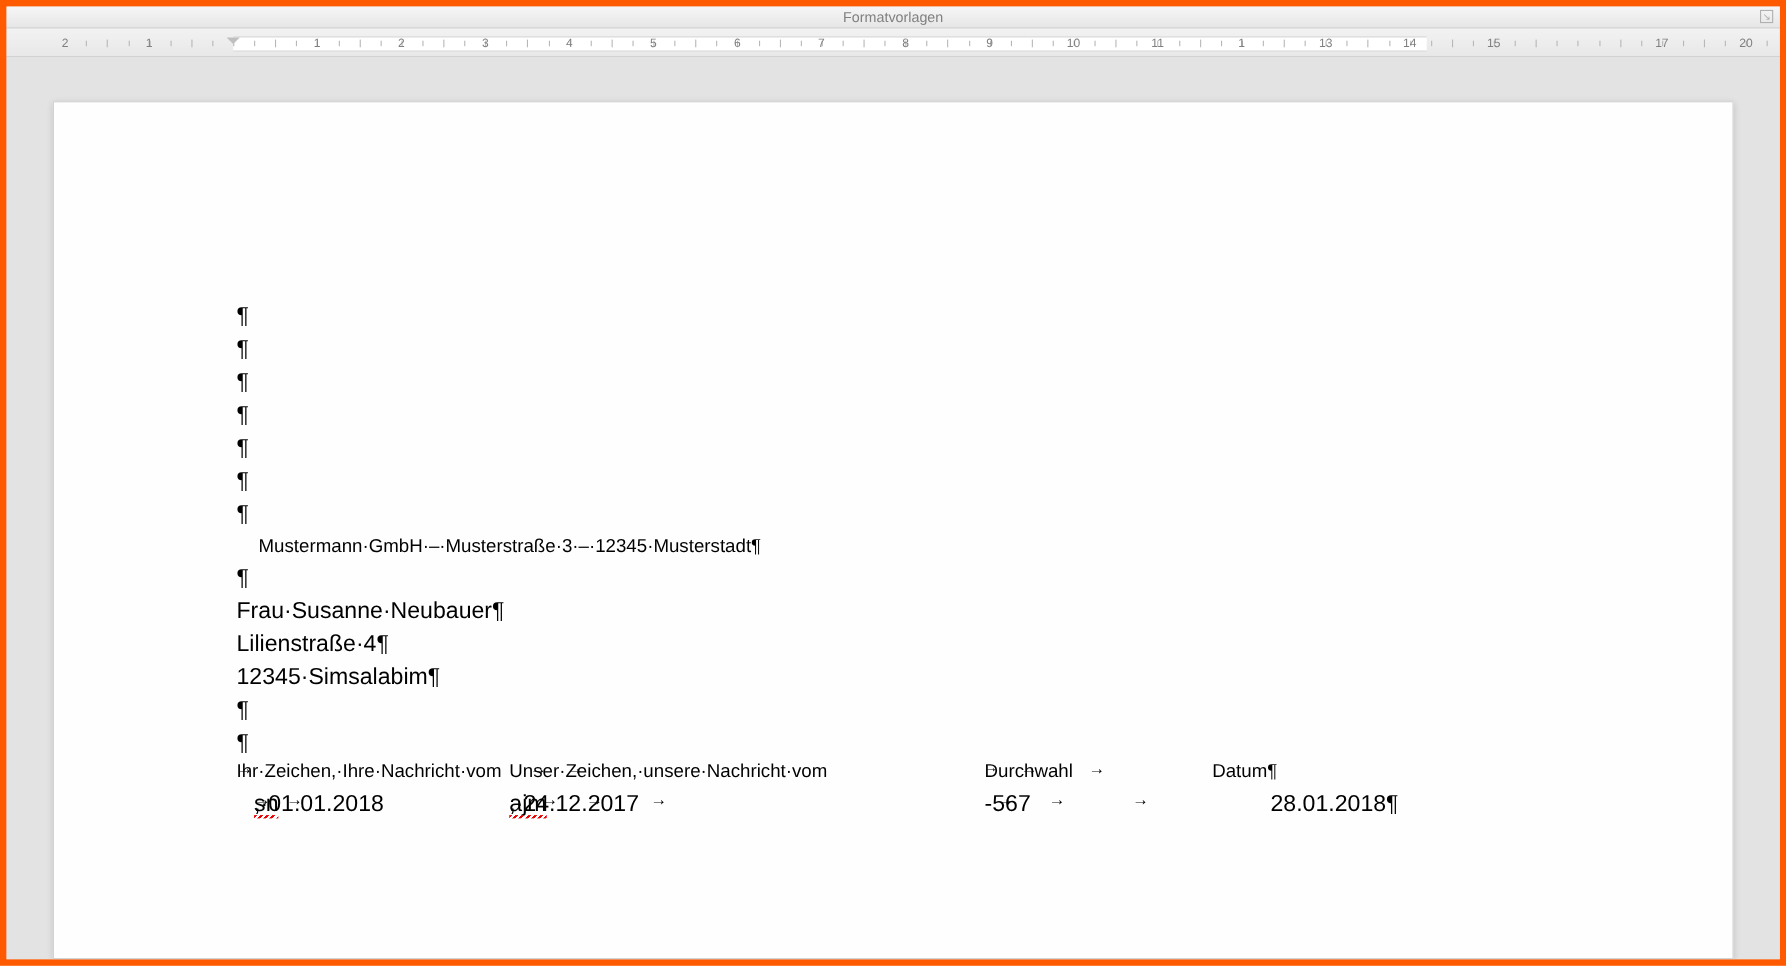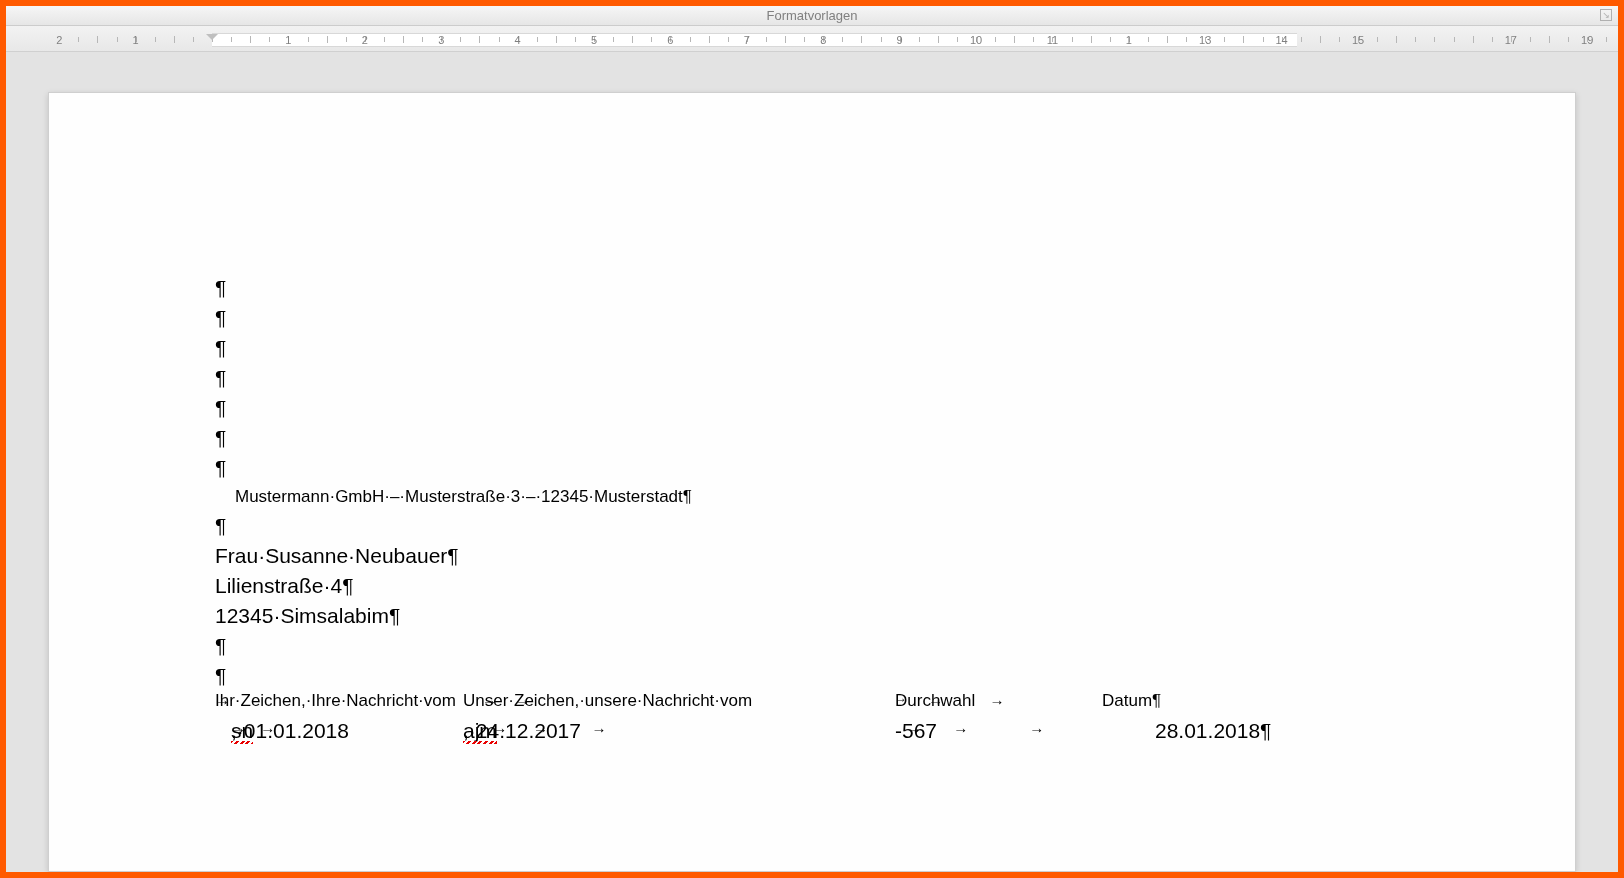--- a/index.html
+++ b/index.html
@@ -206,21 +206,21 @@
         <div class="tick minor" style="height: 5px; top: 4px; left: 1428.4px;"></div>
         <div class="tick minor" style="height: 5px; top: 4px; left: 1447.5px;"></div>
         <div class="tick major" style="height: 7px; top: 3px; left: 1466.6px;"></div>
         <div class="tick minor" style="height: 5px; top: 4px; left: 1485.7px;"></div>
         <div class="tick minor" style="height: 5px; top: 4px; left: 1504.8px;"></div>
         <div class="num" style="left: 1504.8px;">17</div>
         <div class="tick minor" style="height: 5px; top: 4px; left: 1523.9px;"></div>
         <div class="tick major" style="height: 7px; top: 3px; left: 1543px;"></div>
         <div class="tick minor" style="height: 5px; top: 4px; left: 1562.1px;"></div>
         <div class="tick minor" style="height: 5px; top: 4px; left: 1581.2px;"></div>
-        <div class="num" style="left: 1581.2px;">19</div>
+        <div class="num" style="left: 1581.2px;">20</div>
         <div class="tick minor" style="height: 5px; top: 4px; left: 1600.3px;"></div>
         <div class="ind top" style="left: 200px;"></div>
       </div>
   </div>
 
   <div class="work">
     <div class="page">
       <div class="doc">
 
         <div class="line pil">¶</div>

